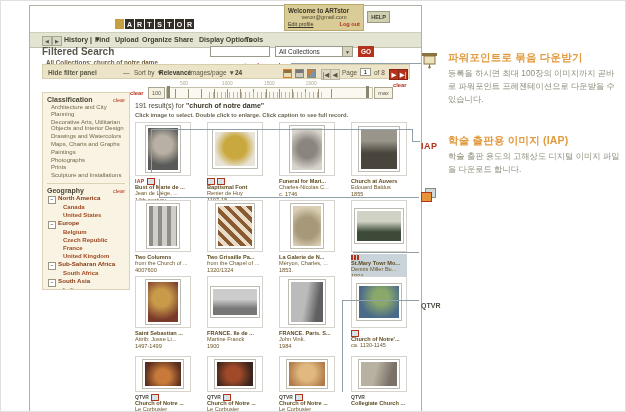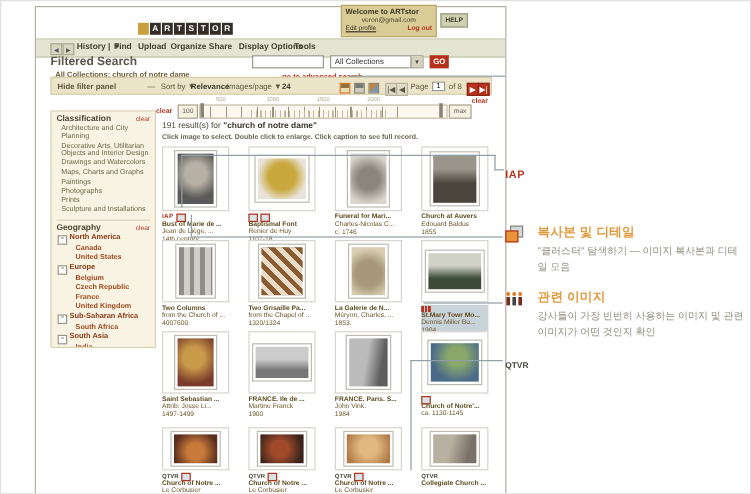--- a/index.html
+++ b/index.html
@@ -468,49 +468,47 @@
   <div class="ln" style="left:150px;top:128px;width:262px;height:1px;"></div>
   <div class="ln" style="left:150px;top:128px;width:1px;height:44px;"></div>
   <div class="ln" style="left:411px;top:128px;width:1px;height:13px;"></div>
   <div class="ln" style="left:411px;top:140px;width:8px;height:1px;"></div>
   <div class="ln" style="left:158px;top:178px;width:1px;height:19px;"></div>
   <div class="ln" style="left:158px;top:196px;width:260px;height:1px;"></div>
   <div class="ln" style="left:352px;top:251px;width:66px;height:1px;"></div>
   <div class="ln" style="left:341px;top:299px;width:77px;height:1px;"></div>
   <div class="ln" style="left:341px;top:299px;width:1px;height:92px;"></div>
 
+  <div class="ann" style="top:50px;">
+    <div class="icn">
+      <svg width="17" height="17" viewBox="0 0 17 17">
+        <rect x="1" y="1" width="15" height="3" fill="#8a7340"></rect>
+        <rect x="3" y="4" width="11" height="8" fill="#ede2be" stroke="#8a7340" stroke-width="1"></rect>
+        <line x1="8.5" y1="12" x2="8.5" y2="14.5" stroke="#8a7340" stroke-width="1"></line>
+        <circle cx="8.5" cy="15.2" r="1.2" fill="#8a7340"></circle>
+      </svg>
+    </div>
+    <div class="tx">
+      <div class="ti">파워포인트로 묶음 다운받기</div>
+      <div class="bd">등록을 하시면 최대 100장의 이미지까지 곧바로 파워포인트 프레젠테이션으로 다운받을 수 있습니다.</div>
+    </div>
+  </div>
 
   <div class="ann" style="top:133px;">
     <div class="icn"><span class="iap-big">IAP</span></div>
+    <div class="tx">
+      <div class="ti">학술 출판용 이미지 (IAP)</div>
+      <div class="bd">학술 출판 용도의 고해상도 디지털 이미지 파일을 다운로드 합니다.</div>
+    </div>
   </div>
 
   <div class="ann" style="top:186px;">
     <div class="icn"><span class="stack" style="display:inline-block;"><span class="b1"></span><span class="b2"></span></span></div>
-    <div class="tx">
-      <div class="ti">복사본 및 디테일</div>
-      <div class="bd">"클러스터" 탐색하기 — 이미지 복사본과 디테일 모음</div>
-    </div>
   </div>
 
-  <div class="ann" style="top:240px;">
-    <div class="icn">
-      <svg width="15" height="12" viewBox="0 0 15 12">
-        <circle cx="2.5" cy="2" r="1.6" fill="#e07a20"></circle>
-          <rect x="1" y="4.5" width="3" height="7" fill="#7a2a1a"></rect>
-        <circle cx="7.5" cy="2" r="1.6" fill="#e07a20"></circle>
-          <rect x="6" y="4.5" width="3" height="7" fill="#444"></rect>
-        <circle cx="12.5" cy="2" r="1.6" fill="#e07a20"></circle>
-          <rect x="11" y="4.5" width="3" height="7" fill="#7a2a1a"></rect>
-      </svg>
-    </div>
-    <div class="tx">
-      <div class="ti">관련 이미지</div>
-      <div class="bd">강사들이 가장 빈번히 사용하는 이미지 및 관련 이미지가 어떤 것인지 확인</div>
-    </div>
-  </div>
 
   <div class="ann" style="top:292px;">
     <div class="icn"><span class="qtvr-big">QTVR</span></div>
     <div class="tx">
     </div>
   </div>
 
 </div>
 
 </body></html>

